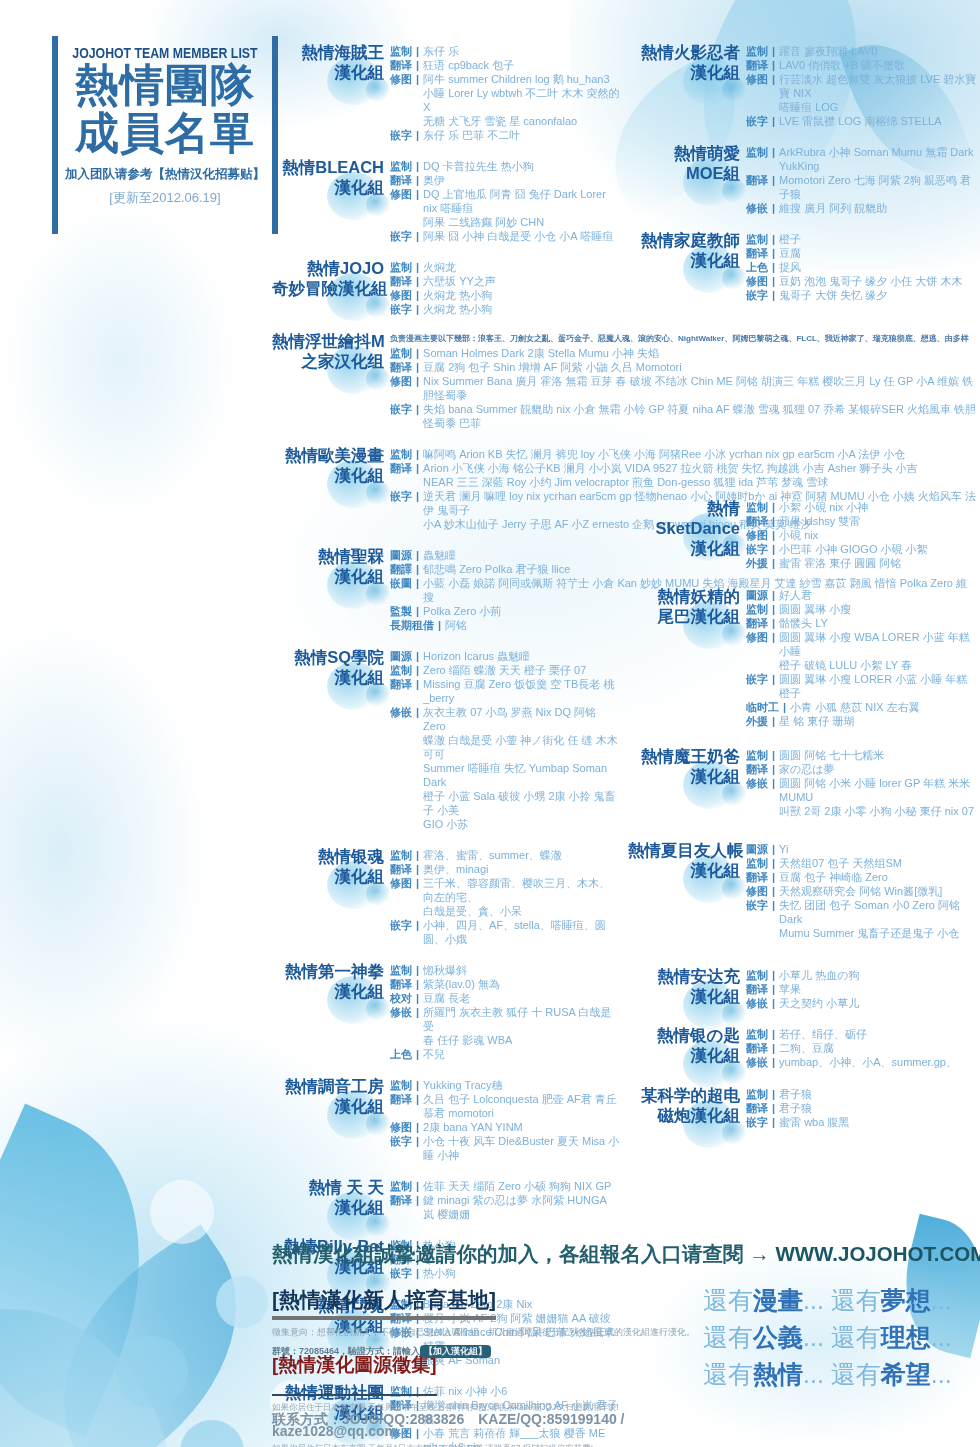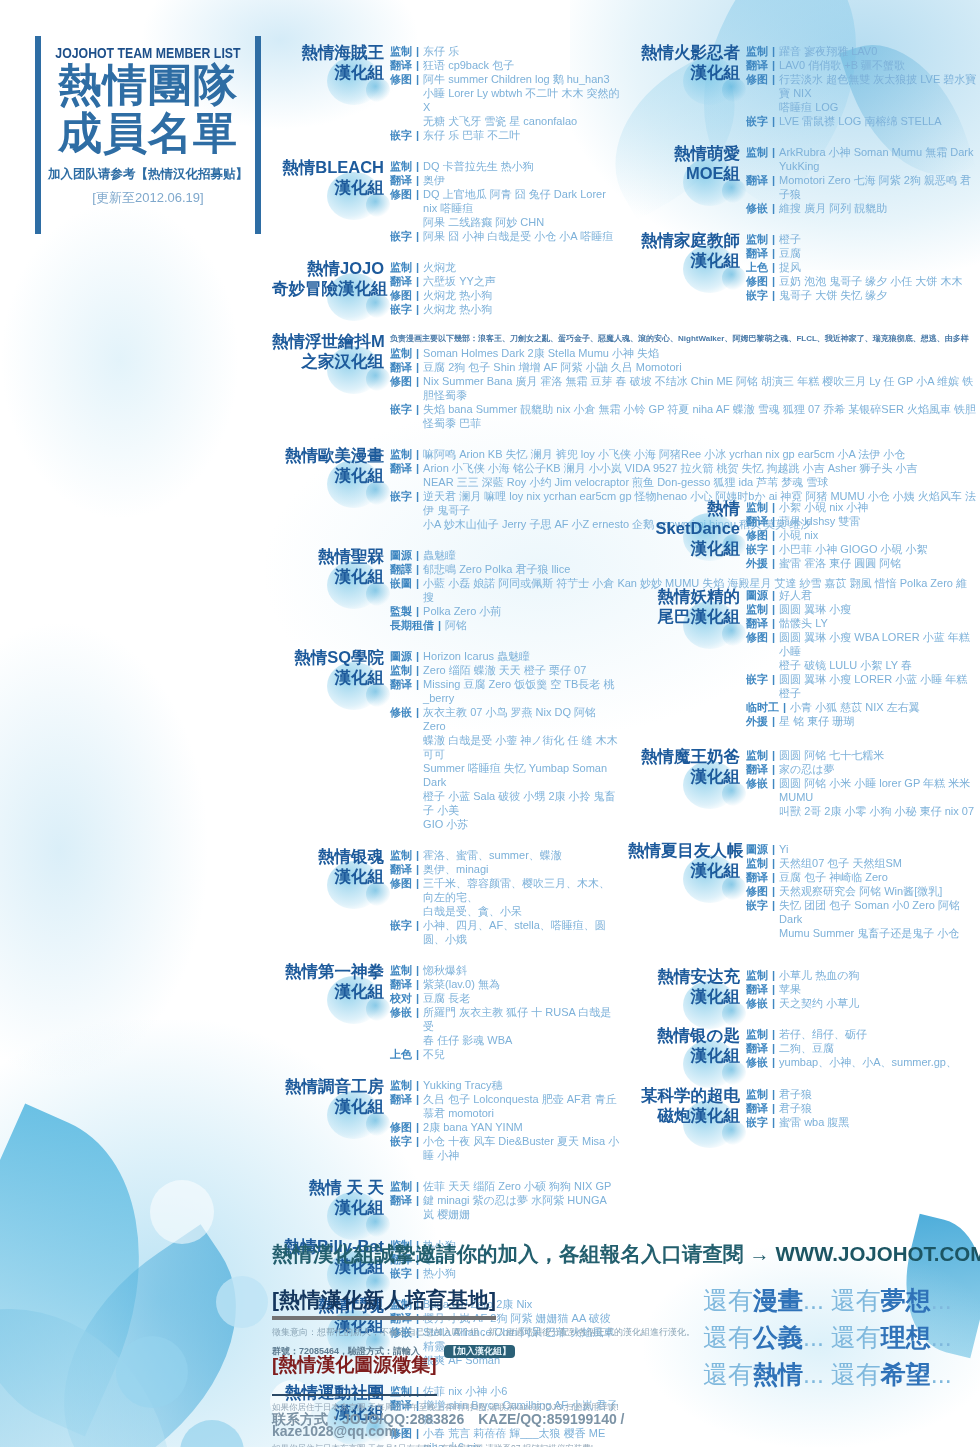--- a/index.html
+++ b/index.html
@@ -36,21 +36,21 @@
     background:linear-gradient(140deg, rgba(124,198,230,.75), rgba(210,238,248,.4));transform:rotate(-12deg);}
   #dec-bl5{left:150px;top:1180px;width:64px;height:64px;border-radius:50%;
     background:rgba(255,255,255,.55);
     box-shadow:60px 90px 0 -6px rgba(190,228,245,.8), -30px 160px 0 4px rgba(150,212,238,.6),
                110px 190px 0 -10px rgba(255,255,255,.65), 30px 240px 0 0 rgba(120,198,232,.5);}
   #dec-cta{left:903px;top:1222px;width:84px;height:128px;border-radius:0 70% 0 70%;
     background:linear-gradient(160deg, #2f9fd4, #8fd0ea);opacity:.85;transform:rotate(14deg);}
   #dec-slg{left:640px;top:1240px;width:360px;height:210px;
     background:radial-gradient(ellipse, rgba(192,229,245,.55), rgba(255,255,255,0) 70%);}
   
-  #header{position:absolute;left:35px;top:36px;width:226px;height:198px;z-index:2;
+  #header{position:absolute;left:52px;top:36px;width:226px;height:198px;z-index:2;
     border-left:6px solid #2e6da4;border-right:6px solid #2e6da4;
     display:flex;flex-direction:column;align-items:center;justify-content:flex-start;padding-top:8px;box-sizing:border-box;}
   #header .en{font-size:15px;font-weight:bold;color:#1d4f8a;transform:scaleX(.82);white-space:nowrap;letter-spacing:0px;}
   #header .zh{font-size:44px;font-weight:bold;color:#2e6da4;line-height:1.08;letter-spacing:1px;white-space:nowrap;}
   #header .sub{margin-top:10px;font-size:12.5px;font-weight:bold;color:#2e6da4;white-space:nowrap;}
   #header .upd{margin-top:6px;font-size:13px;color:#7fa8cc;}
   
   #left-col,#right-col{position:absolute;top:42px;z-index:2;}
   #left-col{left:272px;width:348px;}
   #right-col{left:628px;width:352px;}
@@ -76,21 +76,21 @@
   #right-col .block:nth-child(9){margin-top:14px;}
   #right-col .block:nth-child(10){margin-top:16px;}
   
   #cta{position:absolute;left:272px;top:1240px;width:708px;z-index:2;
     font-size:20.5px;font-weight:bold;color:#235f6e;white-space:nowrap;}
   #cta .url{color:#1c5563;}
   #newbie{position:absolute;left:272px;top:1286px;width:430px;z-index:2;}
   #newbie .hd{font-size:21px;font-weight:bold;color:#15375e;border-bottom:4px solid #737373;display:inline-block;padding-bottom:2px;}
   #newbie .ln{margin-top:6px;font-size:9px;color:#8aa4b5;line-height:13px;}
   #newbie .strong{font-weight:bold;color:#5f7d92;}
-  #newbie .badge{display:inline-block;background:#2a6077;color:#eaf6fb;padding:0 4px;border-radius:4px;font-weight:bold;margin-left:24px;}
+  #newbie .badge{display:inline-block;background:#2a6077;color:#eaf6fb;padding:0 4px;border-radius:4px;font-weight:bold;}
   #slogans{position:absolute;left:703px;top:1282px;z-index:2;width:280px;}
   .slogan-line{font-size:25px;line-height:37px;white-space:nowrap;color:#7fb8dd;}
   .slogan-line .b{font-weight:bold;color:#2f72b8;}
   #source{position:absolute;left:272px;top:1352px;width:430px;z-index:2;}
   #source .hd{font-size:19px;font-weight:bold;color:#7f1d1d;border-bottom:2px solid #2c4a66;display:inline-block;padding-bottom:16px;}
   #source .ln{margin-top:5px;font-size:8.5px;color:#95a8b8;line-height:12px;}
   #source .ct{font-size:14px;color:#7c93a5;font-weight:bold;line-height:12px;}
 </style>
 </head>
 <body>

